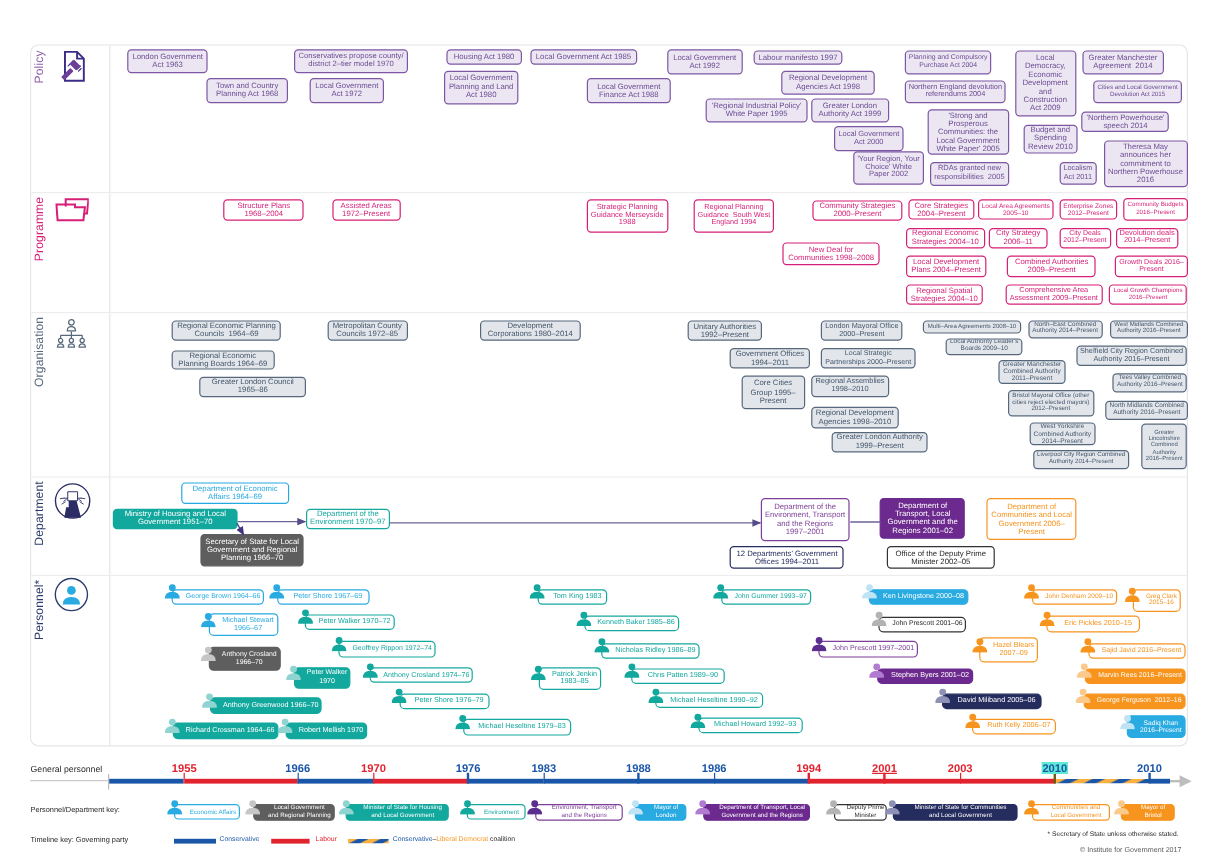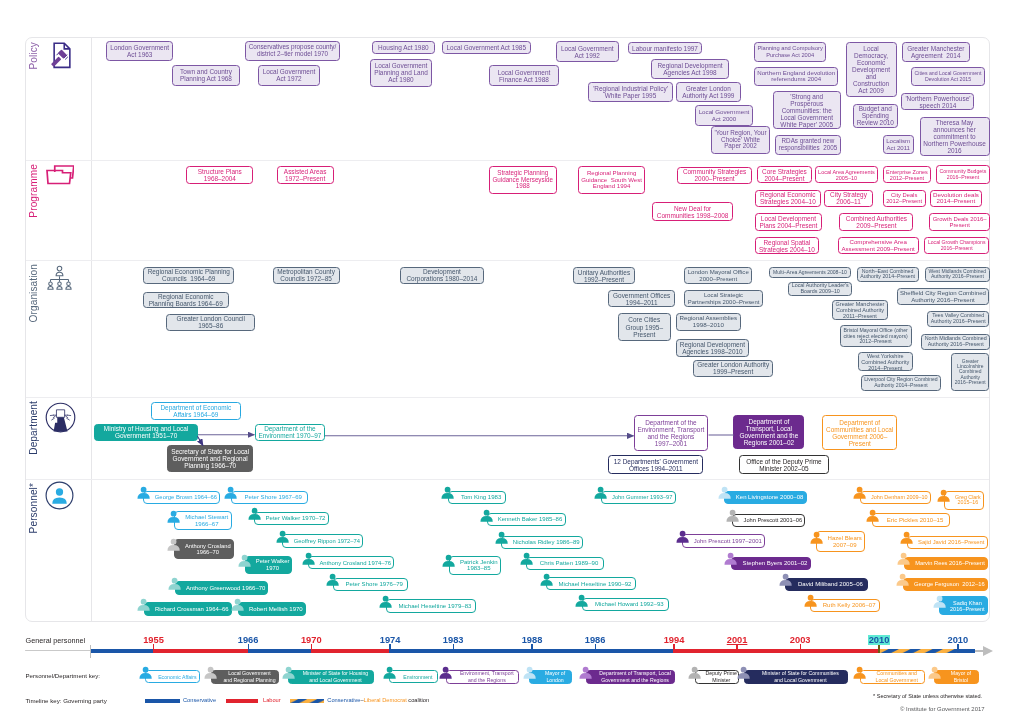--- a/index.html
+++ b/index.html
@@ -605,21 +605,21 @@
       <div class="seg" style="left: 957.872px; top: 648.6px; width: 16.728px; height: 4.8px; background: rgb(26, 86, 168);"></div>
       <div class="" style="position: absolute; left: 974.6px; top: 650.05px; width: 16px; height: 1.9px; background: rgb(189, 189, 189);"></div>
       <div class="" style="position: absolute; left: 982.5px; top: 645.7px; width: 0px; height: 0px; border-left: 10.5px solid rgb(189, 189, 189); border-top: 5.3px solid transparent; border-bottom: 5.3px solid transparent;"></div>
       <div class="tick" style="left: 152.9px; top: 644px; height: 9.4px; background: rgb(225, 35, 46); width: 1.3px;"></div>
       <div class="yr" style="left: 131.5px; top: 634.6px; width: 44px; color: rgb(225, 35, 46);"><span>1955</span></div>
       <div class="tick" style="left: 247.532px; top: 644px; height: 9.4px; background: rgb(26, 86, 168); width: 1.3px;"></div>
       <div class="yr" style="left: 226.132px; top: 634.6px; width: 44px; color: rgb(26, 86, 168);"><span>1966</span></div>
       <div class="tick" style="left: 310.62px; top: 644px; height: 9.4px; background: rgb(225, 35, 46); width: 1.3px;"></div>
       <div class="yr" style="left: 289.22px; top: 634.6px; width: 44px; color: rgb(225, 35, 46);"><span>1970</span></div>
       <div class="tick" style="left: 389.48px; top: 644px; height: 9.4px; background: rgb(26, 86, 168); width: 1.3px;"></div>
-      <div class="yr" style="left: 368.08px; top: 634.6px; width: 44px; color: rgb(26, 86, 168);"><span>1974</span></div>
+      <div class="yr" style="left: 368.08px; top: 634.6px; width: 44px; color: rgb(26, 86, 168);"><span>1976</span></div>
       <div class="tick" style="left: 452.568px; top: 644px; height: 9.4px; background: rgb(26, 86, 168); width: 1.3px;"></div>
       <div class="yr" style="left: 431.168px; top: 634.6px; width: 44px; color: rgb(26, 86, 168);"><span>1983</span></div>
       <div class="tick" style="left: 531.428px; top: 644px; height: 9.4px; background: rgb(26, 86, 168); width: 1.3px;"></div>
       <div class="yr" style="left: 510.028px; top: 634.6px; width: 44px; color: rgb(26, 86, 168);"><span>1988</span></div>
       <div class="tick" style="left: 594.516px; top: 644px; height: 9.4px; background: rgb(26, 86, 168); width: 1.3px;"></div>
       <div class="yr" style="left: 573.116px; top: 634.6px; width: 44px; color: rgb(26, 86, 168);"><span>1986</span></div>
       <div class="tick" style="left: 673.376px; top: 644px; height: 9.4px; background: rgb(225, 35, 46); width: 1.3px;"></div>
       <div class="yr" style="left: 651.976px; top: 634.6px; width: 44px; color: rgb(225, 35, 46);"><span>1994</span></div>
       <div class="tick" style="left: 736.464px; top: 644px; height: 9.4px; background: rgb(225, 35, 46); width: 1.3px;"></div>
       <div class="yr" style="left: 715.064px; top: 634.6px; width: 44px; color: rgb(225, 35, 46); text-decoration: underline;"><span>2001</span></div>

